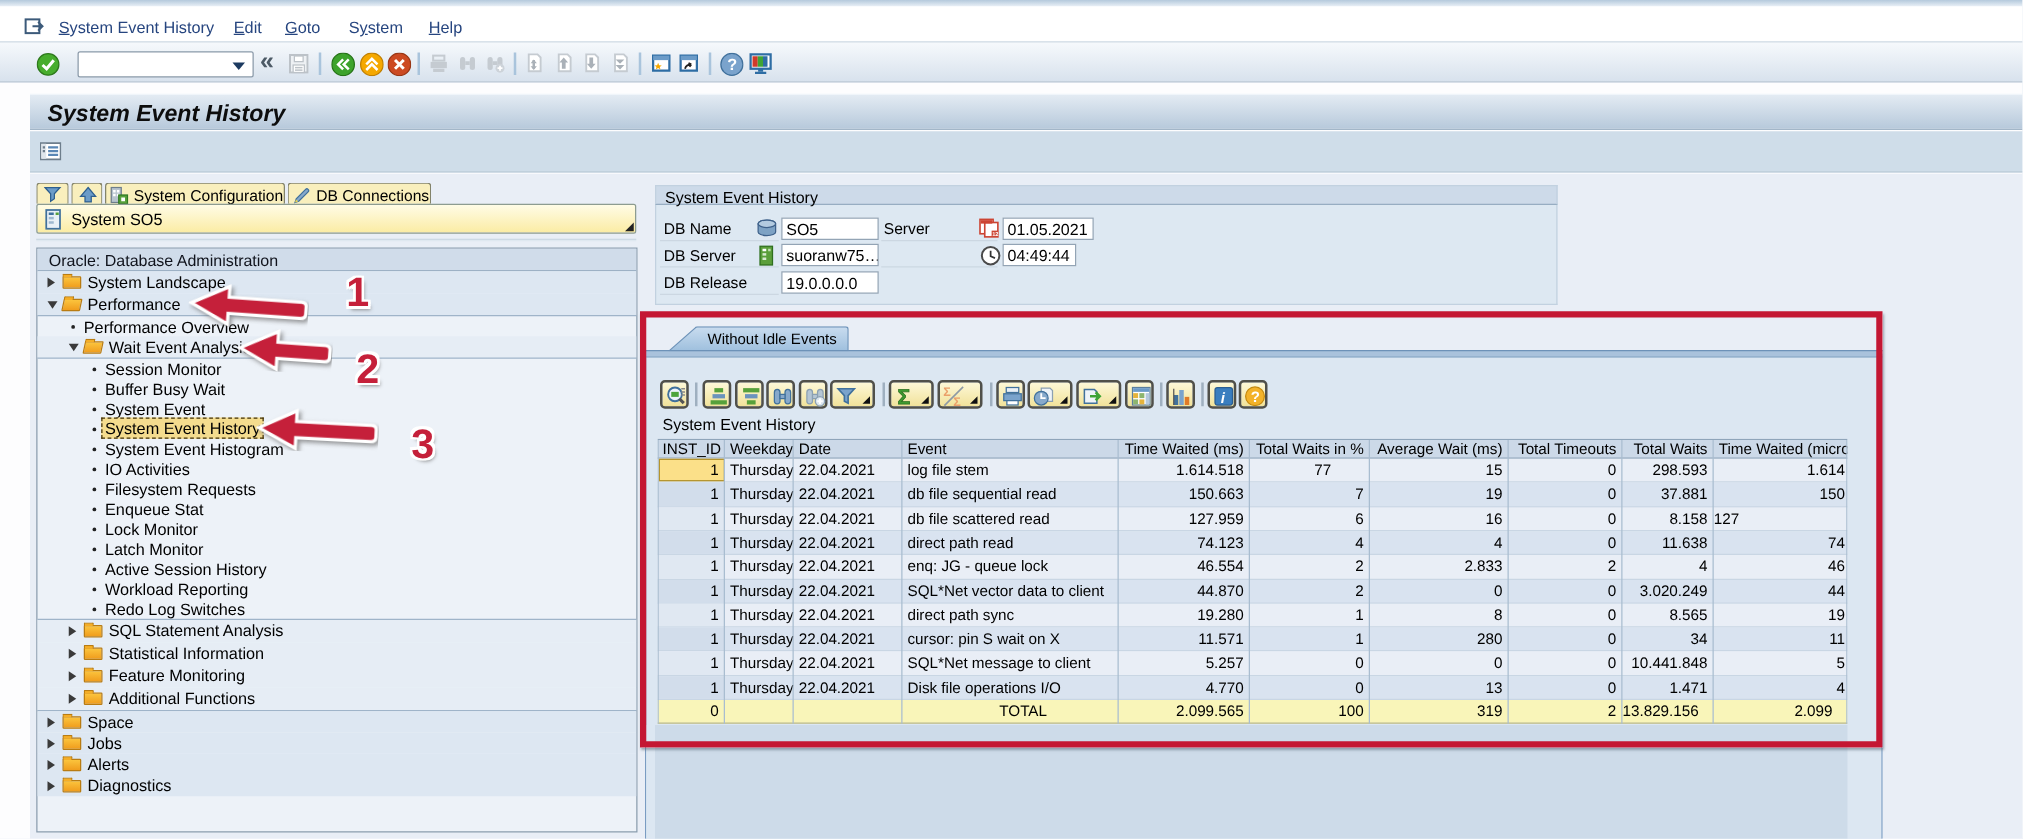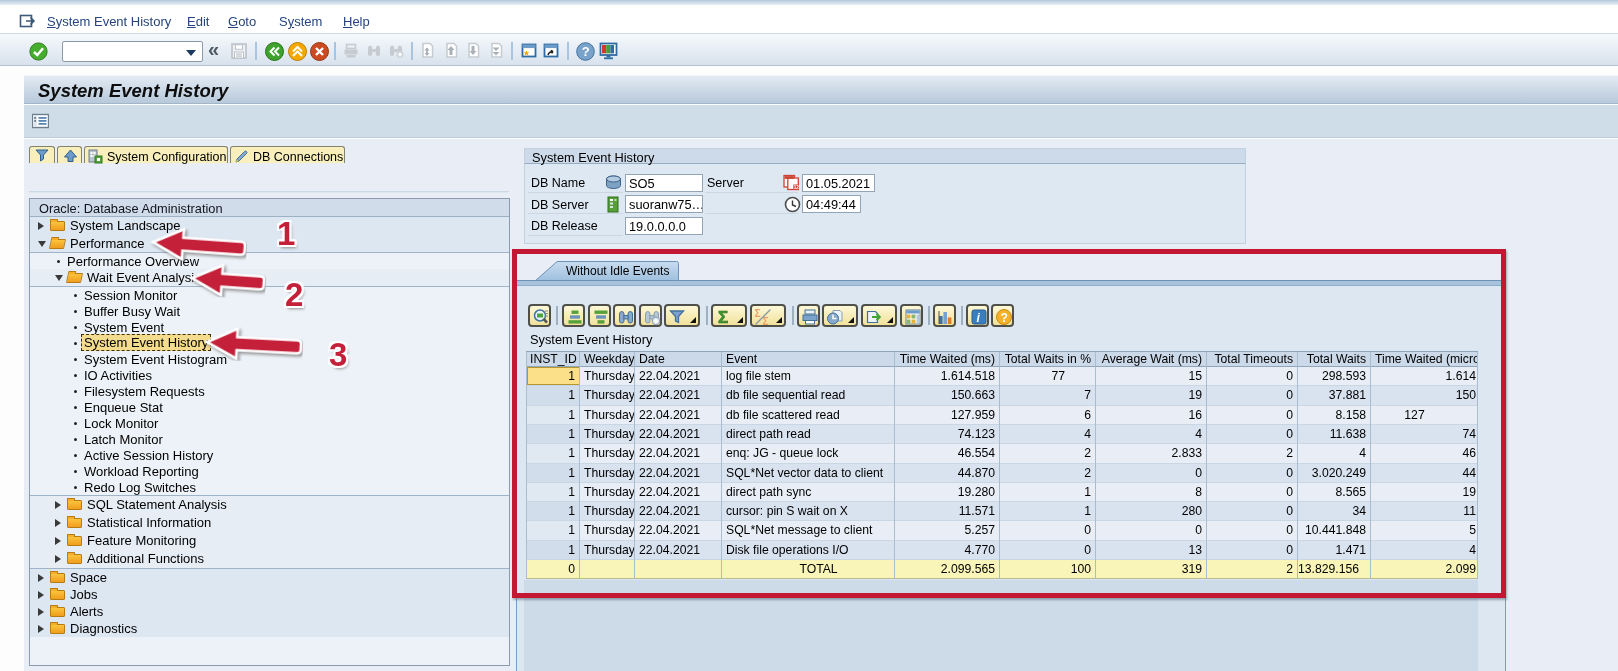--- a/index.html
+++ b/index.html
@@ -230,20 +230,31 @@
         <rect x="9" y="9" width="3" height="3" fill="#fff"></rect>
       </svg>
       <span style="position:absolute;left:22px;top:3px;white-space:nowrap;">System Configuration</span>
     </div>
   <div class="ltab" style="left:230px;top:146px;width:115px;height:17px;">
       <svg style="position:absolute;left:3px;top:2px" width="15" height="15" viewBox="0 0 15 15">
         <path d="M2 13 L5 12 L12.5 4.5 Q13.5 3.5 12.5 2.5 Q11.5 1.5 10.5 2.5 L3 10 Z" fill="#87a9cb" stroke="#41719c"></path>
         <path d="M2 13 L4.5 12.2 L2.8 10.5 Z" fill="#e8d44d"></path>
       </svg>
       <span style="position:absolute;left:22px;top:3px;white-space:nowrap;">DB Connections</span>
+    </div>
+  <div class="abs" id="so5">
+      <svg style="position:absolute;left:6px;top:3px" width="14" height="17" viewBox="0 0 14 17">
+        <rect x="1" y="1" width="11" height="15" fill="#e9f0f6" stroke="#41719c" stroke-width="1.4"></rect>
+        <rect x="3" y="3" width="4" height="2" fill="#41719c"></rect>
+        <rect x="3" y="6.5" width="4" height="2" fill="#9fb8d0"></rect>
+        <rect x="3" y="10" width="4" height="2" fill="#9fb8d0"></rect>
+        <rect x="8.5" y="3" width="2.5" height="2" fill="#57a13b"></rect>
+      </svg>
+      <span class="txt">System SO5</span>
+      <span class="corner"></span>
     </div>
   <div class="abs" id="splitline"></div>
 
   <div class="abs" id="tree">
     <div class="abs" id="treehdr">
         <span>Oracle: Database Administration</span>
       </div>
     <div id="treerows">
     <div class="trow lvl0" style="top:18px;height:18px">
           <span class="tri-c" style="left:8px"></span>
@@ -577,21 +588,21 @@
     <div class="abs" style="left:0;top:55px;width:54px;height:18px;background:#e0e8f2"></div>
     <div class="abs gc" style="left:0px;top:57px;width:54px;padding-right:5px;text-align:right">1</div>
     <div class="abs gc" style="left:54px;top:57px;width:55px;padding-left:4px;text-align:left">Thursday</div>
     <div class="abs gc" style="left:109px;top:57px;width:87px;padding-left:4px;text-align:left">22.04.2021</div>
     <div class="abs gc" style="left:196px;top:57px;width:173px;padding-left:4px;text-align:left">db file scattered read</div>
     <div class="abs gc" style="left:369px;top:57px;width:105px;padding-right:5px;text-align:right">127.959</div>
     <div class="abs gc" style="left:474px;top:57px;width:96px;padding-right:5px;text-align:right">6</div>
     <div class="abs gc" style="left:570px;top:57px;width:111px;padding-right:5px;text-align:right">16</div>
     <div class="abs gc" style="left:681px;top:57px;width:91px;padding-right:5px;text-align:right">0</div>
     <div class="abs gc" style="left:772px;top:57px;width:73px;padding-right:5px;text-align:right">8.158</div>
-    <div class="abs gc" style="left:845px;top:57px;width:107px;padding-right:20px;text-align:center">127</div>
+    <div class="abs gc" style="left:845px;top:57px;width:107px;padding-right:20px;text-align:left">127</div>
     <div class="abs" style="left:0;top:74px;width:952px;height:19px;background:#d9e3f0;border-bottom:1px solid #c9d6e4"></div>
     <div class="abs" style="left:0;top:74px;width:54px;height:18px;background:#d2ddeb"></div>
     <div class="abs gc" style="left:0px;top:76px;width:54px;padding-right:5px;text-align:right">1</div>
     <div class="abs gc" style="left:54px;top:76px;width:55px;padding-left:4px;text-align:left">Thursday</div>
     <div class="abs gc" style="left:109px;top:76px;width:87px;padding-left:4px;text-align:left">22.04.2021</div>
     <div class="abs gc" style="left:196px;top:76px;width:173px;padding-left:4px;text-align:left">direct path read</div>
     <div class="abs gc" style="left:369px;top:76px;width:105px;padding-right:5px;text-align:right">74.123</div>
     <div class="abs gc" style="left:474px;top:76px;width:96px;padding-right:5px;text-align:right">4</div>
     <div class="abs gc" style="left:570px;top:76px;width:111px;padding-right:5px;text-align:right">4</div>
     <div class="abs gc" style="left:681px;top:76px;width:91px;padding-right:5px;text-align:right">0</div>
@@ -670,21 +681,21 @@
     <div class="abs gc" style="left:772px;top:192px;width:73px;padding-right:5px;text-align:right">1.471</div>
     <div class="abs gc" style="left:845px;top:192px;width:107px;padding-right:2px;text-align:right">4</div>
     <div class="abs" style="left:0;top:209px;width:952px;height:19px;background:#f9f5b9;border-bottom:1px solid #b8b890"></div>
     <div class="abs gc" style="left:0px;top:211px;width:54px;padding-right:5px;text-align:right">0</div>
     <div class="abs gc" style="left:204px;top:211px;width:173px;padding-left:4px;text-align:center">TOTAL</div>
     <div class="abs gc" style="left:369px;top:211px;width:105px;padding-right:5px;text-align:right">2.099.565</div>
     <div class="abs gc" style="left:474px;top:211px;width:96px;padding-right:5px;text-align:right">100</div>
     <div class="abs gc" style="left:570px;top:211px;width:111px;padding-right:5px;text-align:right">319</div>
     <div class="abs gc" style="left:681px;top:211px;width:91px;padding-right:5px;text-align:right">2</div>
     <div class="abs gc" style="left:772px;top:211px;width:73px;padding-right:22px;text-align:right">13.829.156</div>
-    <div class="abs gc" style="left:845px;top:211px;width:107px;padding-right:2px;text-align:right">2.099</div>
+    <div class="abs gc" style="left:845px;top:211px;width:107px;padding-right:12px;text-align:right">2.099</div>
     <div class="abs" style="left:53px;top:1px;width:1px;height:227px;background:#a9bdd0"></div>
     <div class="abs" style="left:108px;top:1px;width:1px;height:227px;background:#a9bdd0"></div>
     <div class="abs" style="left:195px;top:1px;width:1px;height:227px;background:#a9bdd0"></div>
     <div class="abs" style="left:368px;top:1px;width:1px;height:227px;background:#a9bdd0"></div>
     <div class="abs" style="left:473px;top:1px;width:1px;height:227px;background:#a9bdd0"></div>
     <div class="abs" style="left:569px;top:1px;width:1px;height:227px;background:#a9bdd0"></div>
     <div class="abs" style="left:680px;top:1px;width:1px;height:227px;background:#a9bdd0"></div>
     <div class="abs" style="left:771px;top:1px;width:1px;height:227px;background:#a9bdd0"></div>
     <div class="abs" style="left:844px;top:1px;width:1px;height:227px;background:#a9bdd0"></div>
     <div class="abs" style="left:951px;top:1px;width:1px;height:227px;background:#a9bdd0"></div>

